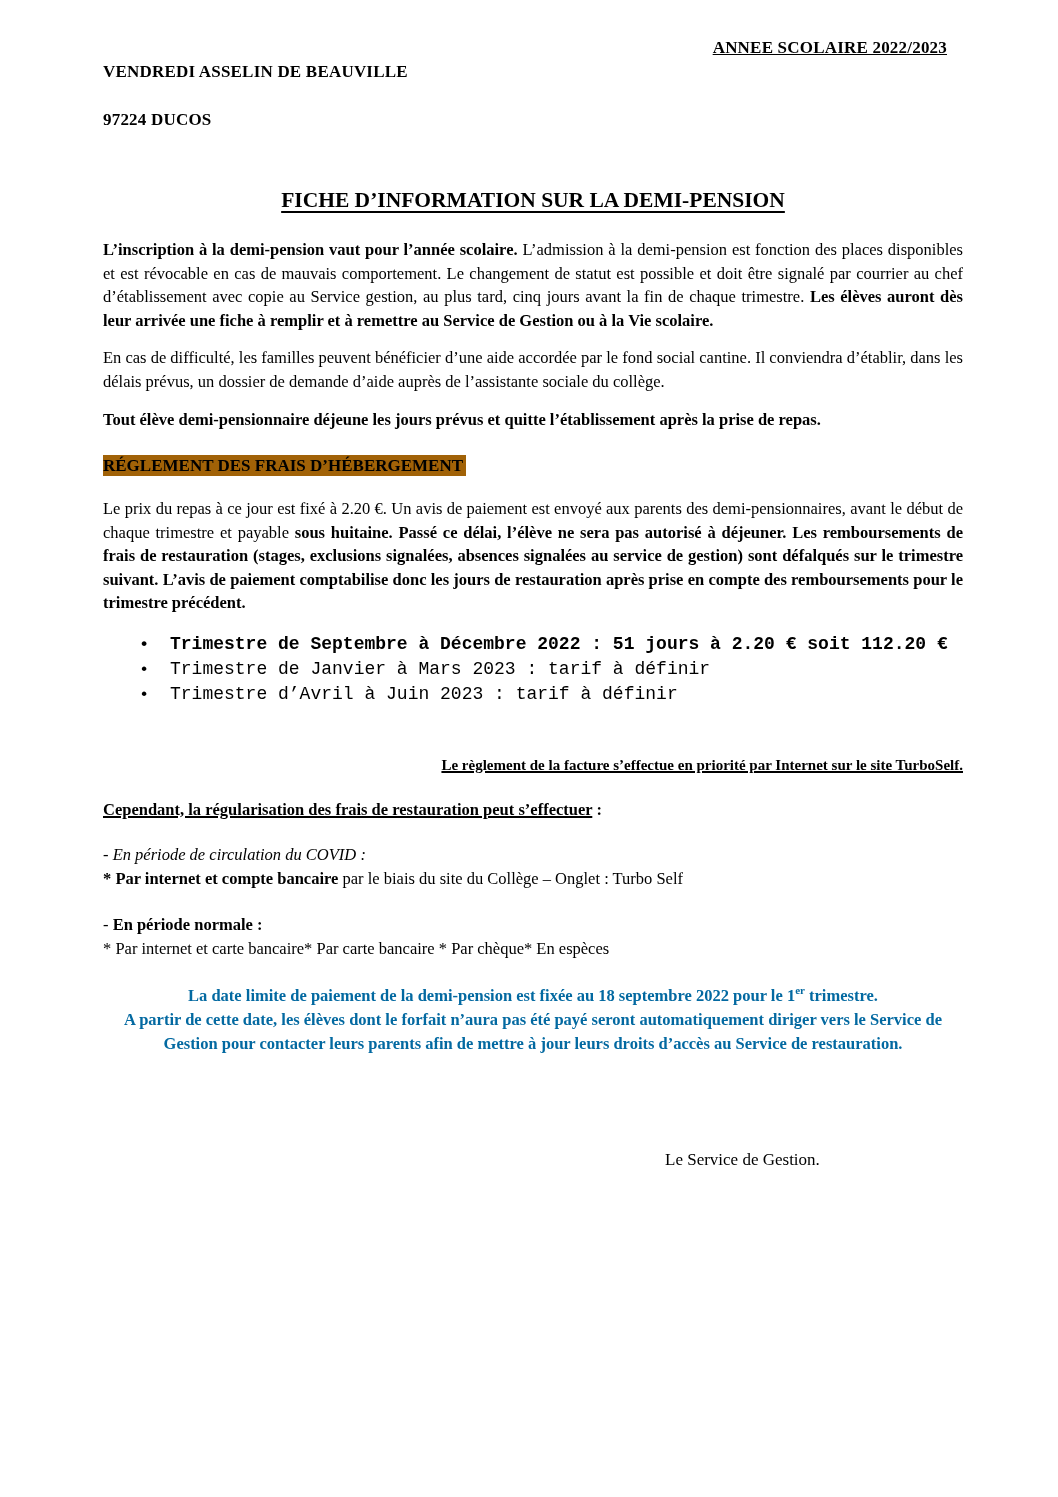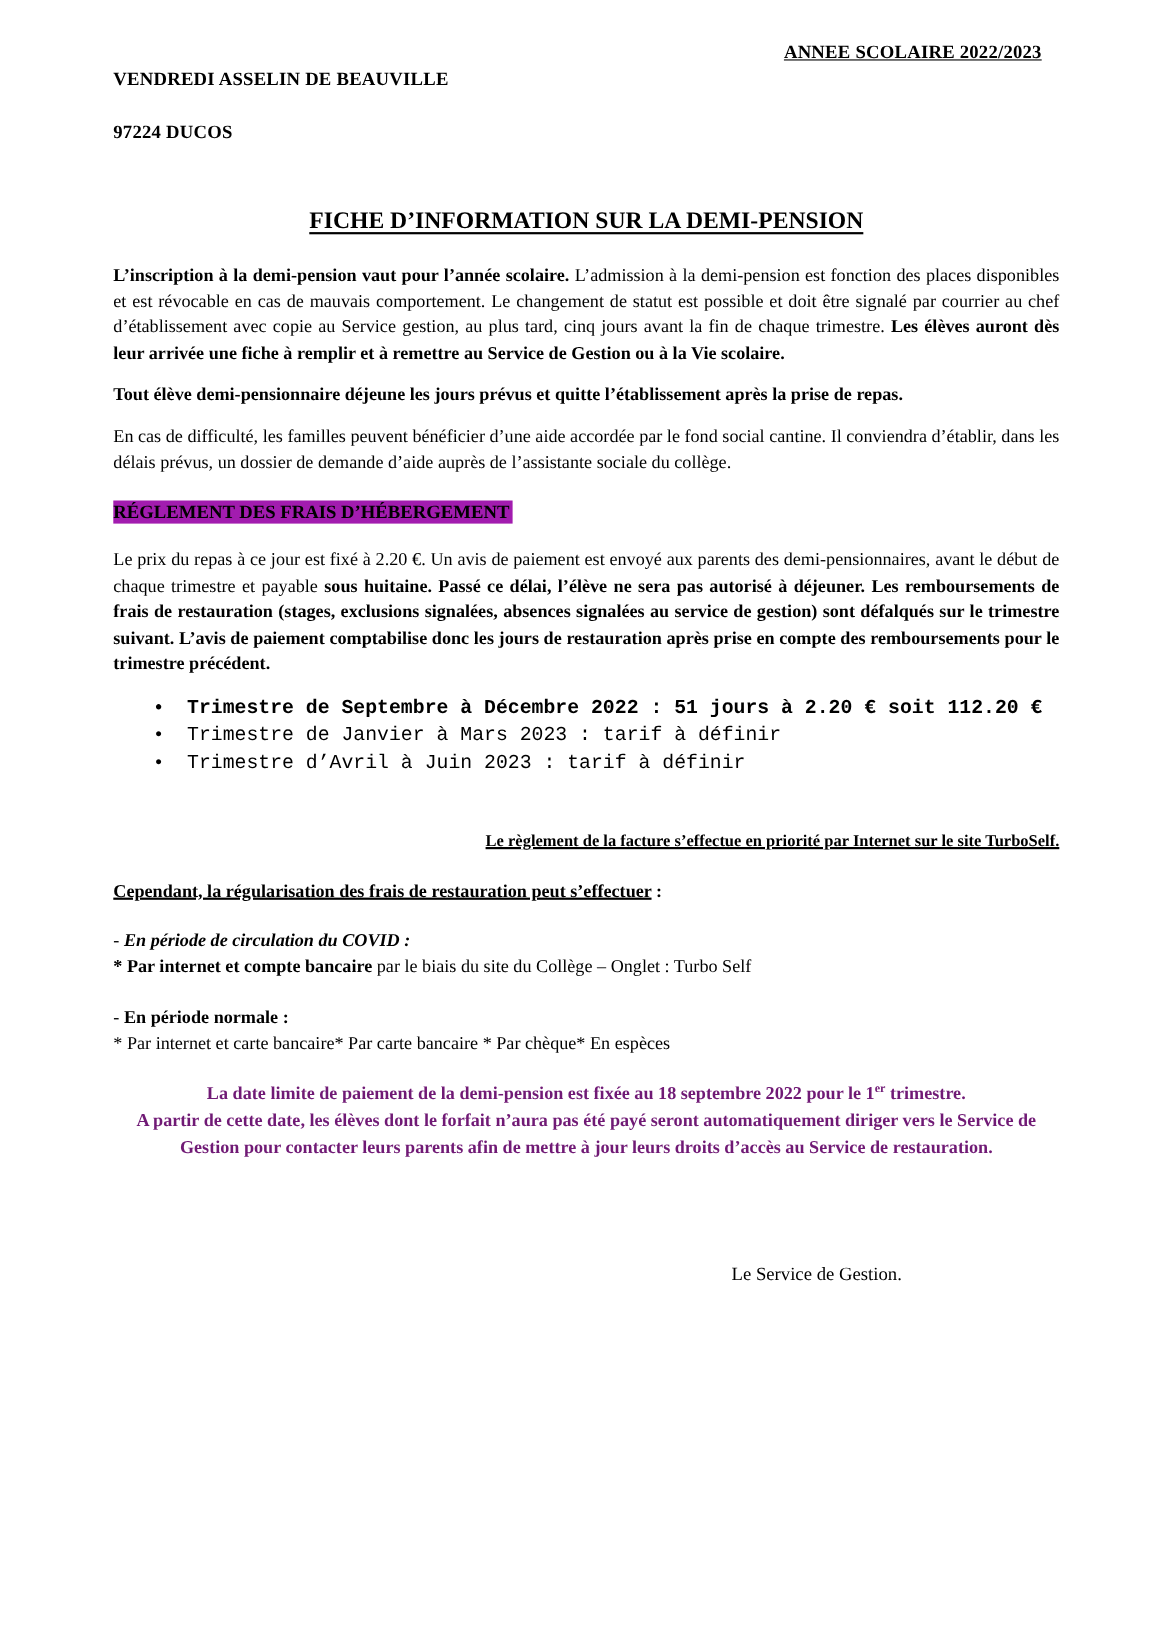--- a/index.html
+++ b/index.html
@@ -69,21 +69,21 @@
   .bold { font-weight: bold; }
 
   
   .section-heading {
     margin-top: 22px;
     font-size: 17px;
     font-weight: bold;
     line-height: 23.5px;
   }
   .section-heading span {
-    background: #a21caf;
+    background: #a16207;
     padding: 1px 3px 1px 0;
   }
 
   .p4 { margin-top: 20px; }
 
   
   .tariff-list {
     margin-top: 17px;
     list-style: none;
     font-family: Liberation Mono, monospace;
@@ -116,33 +116,33 @@
   }
   .cependant-line {
     margin-top: 21px;
     font-size: 16.5px;
     font-weight: bold;
     line-height: 23.5px;
   }
   .cependant-line .u { text-decoration: underline; text-decoration-thickness: 1.5px; }
 
   .covid-block { margin-top: 22px; font-size: 16.5px; line-height: 23.5px; }
-  .covid-heading .bi { font-weight: bold; font-style: italic; }
+  .covid-heading .bi { font-weight: normal; font-style: italic; }
   .cheque-para { margin-top: 18px; font-size: 16.5px; line-height: 23.5px; text-align: justify; }
 
   .normal-block { margin-top: 23px; font-size: 16.5px; line-height: 23.5px; }
 
   
   .deadline-notice {
     margin-top: 18px;
     text-align: center;
     font-size: 16.5px;
     font-weight: bold;
     line-height: 24px;
-    color: #701a75;
+    color: #0369a1;
   }
   .deadline-notice sup { font-size: 11px; }
 
   
   .signature {
     margin-top: 92px;
     padding-left: 562px;
     font-size: 17px;
     line-height: 24px;
   }
@@ -162,23 +162,23 @@
 
   <div class="doc-title">
     <span>FICHE D’INFORMATION SUR LA DEMI-PENSION</span>
   </div>
 
 
   <p class="para p1">
     <span class="bold">L’inscription à la demi-pension vaut pour l’année scolaire.</span><span> L’admission à la demi-pension est fonction des places disponibles et est révocable en cas de mauvais comportement. Le changement de statut est possible et doit être signalé par courrier au chef d’établissement avec copie au Service gestion, au plus tard, cinq jours avant la fin de chaque trimestre. </span><span class="bold">Les élèves auront dès leur arrivée une fiche à remplir et à remettre au Service de Gestion ou à la Vie scolaire.</span>
   </p>
 
+  <p class="para p3">En cas de difficulté, les familles peuvent bénéficier d’une aide accordée par le fond social cantine. Il conviendra d’établir, dans les délais prévus, un dossier de demande d’aide auprès de l’assistante sociale du collège.</p>
+
   <p class="para p2">Tout élève demi-pensionnaire déjeune les jours prévus et quitte l’établissement après la prise de repas.</p>
-
-  <p class="para p3">En cas de difficulté, les familles peuvent bénéficier d’une aide accordée par le fond social cantine. Il conviendra d’établir, dans les délais prévus, un dossier de demande d’aide auprès de l’assistante sociale du collège.</p>
 
   <div class="section-heading">
     <span>RÉGLEMENT DES FRAIS D’HÉBERGEMENT</span>
   </div>
 
   <p class="para p4">
     <span>Le prix du repas à ce jour est fixé à 2.20 €. Un avis de paiement est envoyé aux parents des demi-pensionnaires, avant le début de chaque trimestre et payable </span><span class="bold">sous huitaine. Passé ce délai, l’élève ne sera pas autorisé à déjeuner. Les remboursements de frais de restauration (stages, exclusions signalées, absences signalées au service de gestion) sont défalqués sur le trimestre suivant. L’avis de paiement comptabilise donc les jours de restauration après prise en compte des remboursements pour le trimestre précédent.</span>
   </p>
 
   <ul class="tariff-list">

